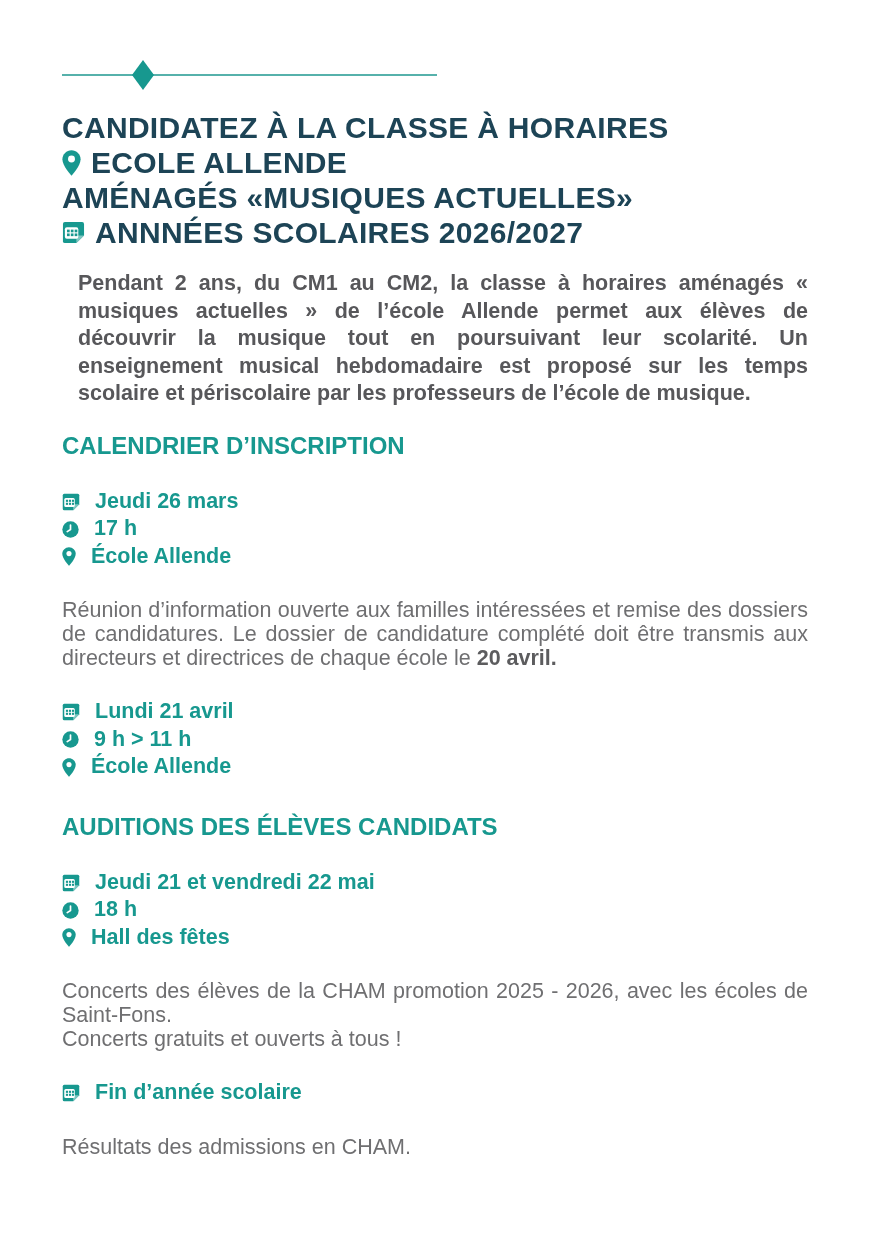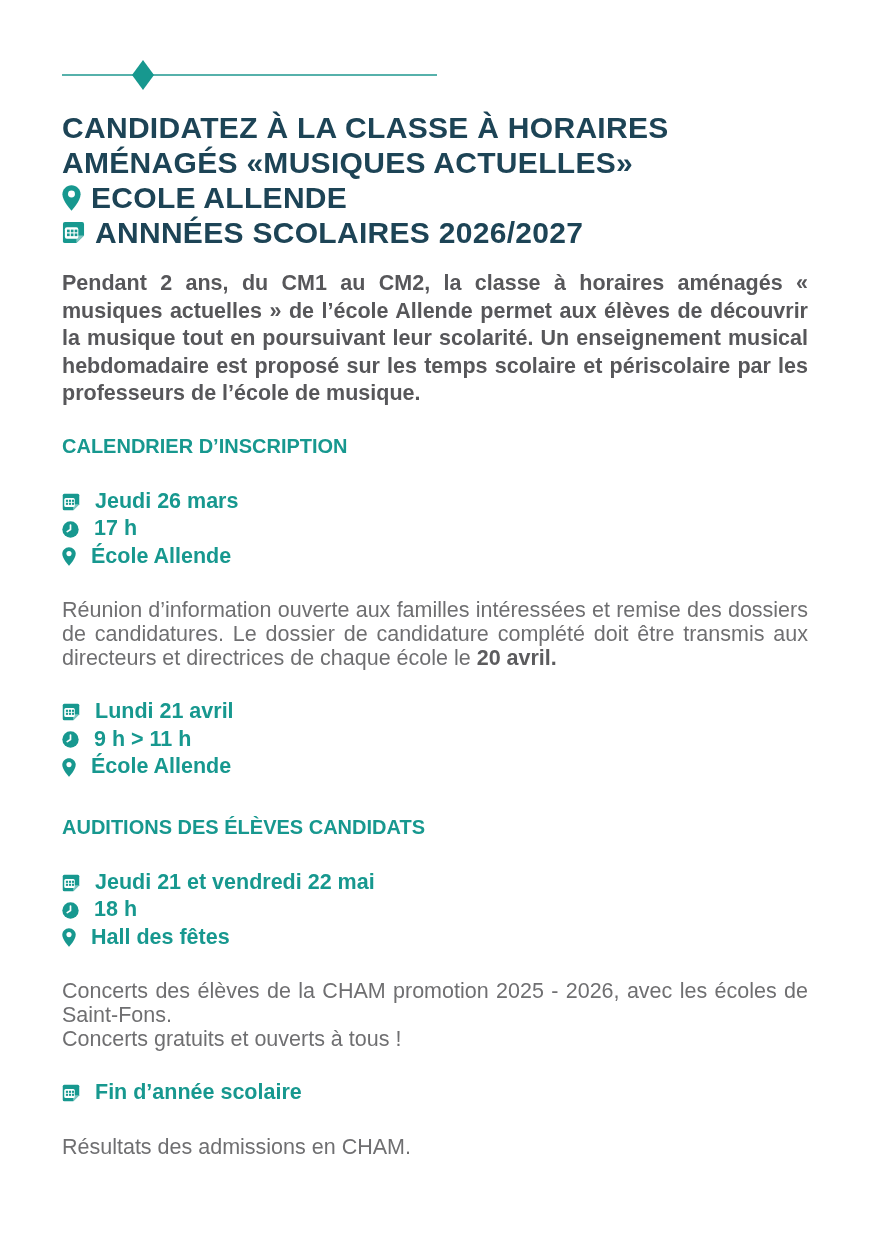--- a/index.html
+++ b/index.html
@@ -29,31 +29,31 @@
     font-size:30px; line-height:35px;
     font-weight:700; letter-spacing:0.3px;
     color:#1d4456;
   }
   .title-line { display:block; }
   .title-iconrow { display:flex; align-items:center; gap:10px; }
   .title-iconrow .ic { flex:0 0 auto; display:inline-flex; }
 
   
   .intro {
-    margin:20px 0 0 0;
+    margin:20px 0 0 16px;
     font-size:21.5px; line-height:27.6px;
     font-weight:600;
     color:#57575a;
     text-align:justify;
   }
 
   
   h2 {
     margin:24px 0 0 0;
-    font-size:20px; line-height:28px;
+    font-size:24px; line-height:28px;
     font-weight:700;
     color:#17988f;
   }
   h2.auditions { margin-top:32px; }
 
   
   .event { margin-top:28px; }
   .event-row {
     display:flex; align-items:center; gap:15px;
     font-size:21.5px; line-height:27.5px;
@@ -81,30 +81,30 @@
     <span class="divider-line"></span>
     <span class="divider-diamond">
       <svg width="22" height="30" viewBox="0 0 22 30">
           <polygon points="11,0 22,15 11,30 0,15" fill="#17988f"></polygon>
         </svg>
     </span>
   </div>
 
   <h1>
     <span class="title-line">CANDIDATEZ À LA CLASSE À HORAIRES</span>
-    <span class="title-line">AMÉNAGÉS «MUSIQUES ACTUELLES»</span>
     <span class="title-line title-iconrow">
       <span class="ic">
         <svg width="19" height="26" viewBox="0 0 24 32">
             <path fill="#17988f" d="M12 0C5.7 0 0.5 5.1 0.5 11.4 0.5 20 12 32 12 32s11.5-12 11.5-20.6C23.5 5.1 18.3 0 12 0z"></path>
             <circle cx="12" cy="11" r="4.4" fill="#fff"></circle>
           </svg>
       </span>
       <span>ECOLE ALLENDE</span>
     </span>
+    <span class="title-line">AMÉNAGÉS «MUSIQUES ACTUELLES»</span>
     <span class="title-line title-iconrow">
       <span class="ic">
         <svg width="23" height="23" viewBox="0 0 24 24">
             <path fill="#17988f" d="M3 1h18a2 2 0 0 1 2 2v12l-8 8H3a2 2 0 0 1-2-2V3a2 2 0 0 1 2-2z"></path>
             <path fill="#7fc6c1" d="M23 15l-8 8v-6.2a1.8 1.8 0 0 1 1.8-1.8H23z"></path>
             <rect x="3" y="6.5" width="14" height="12" rx="2" fill="#fff"></rect>
             <g fill="#17988f">
               <rect x="5.2" y="9" width="2.8" height="2.8"></rect>
               <rect x="9.2" y="9" width="2.8" height="2.8"></rect>
               <rect x="13.2" y="9" width="2.8" height="2.8"></rect>

